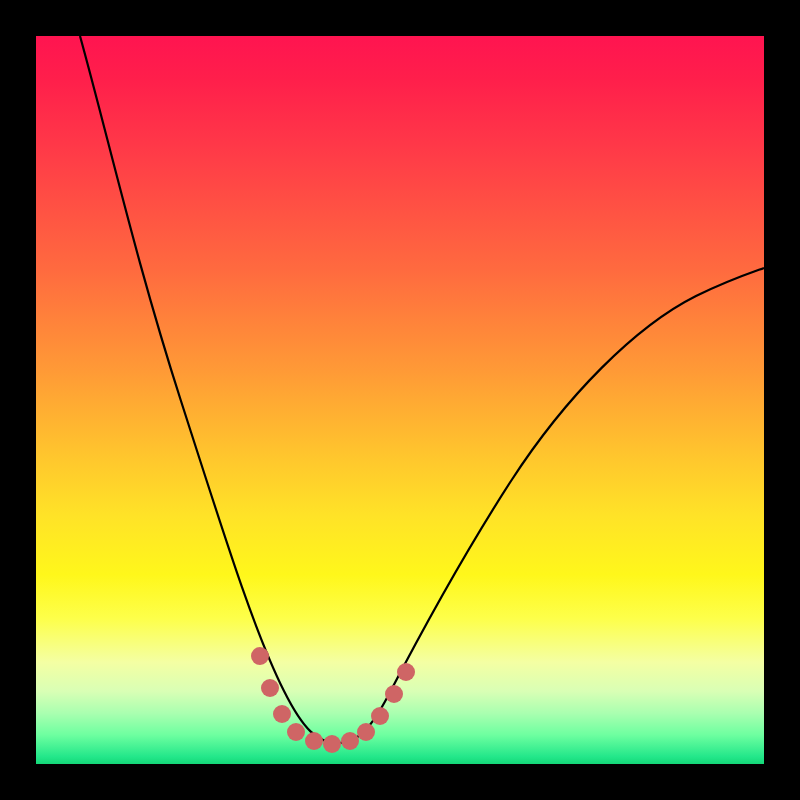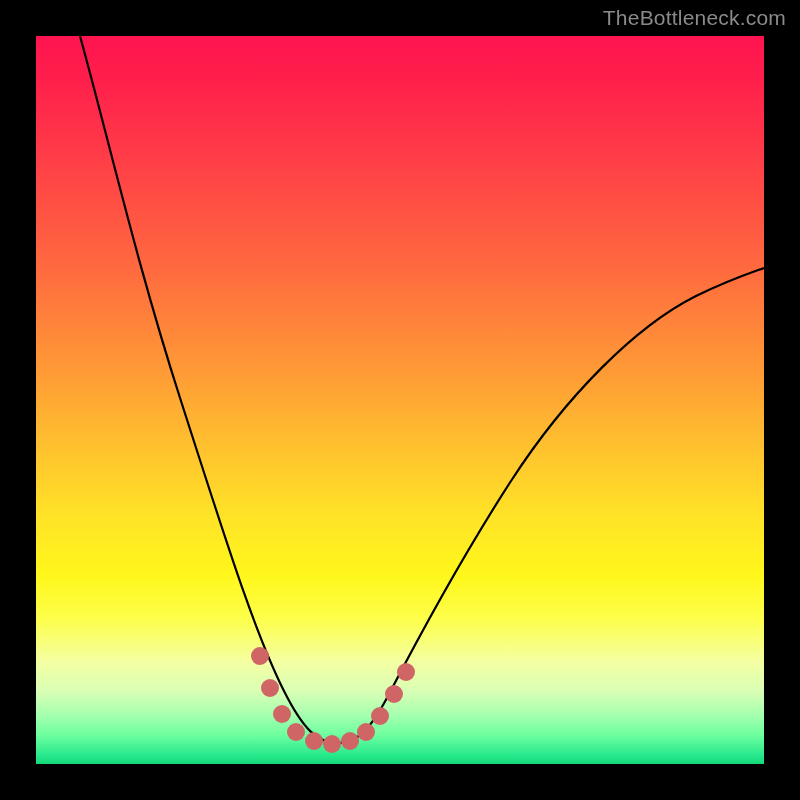--- a/index.html
+++ b/index.html
@@ -87,15 +87,14 @@
         <circle cx="296" cy="708" r="9"></circle>
         <circle cx="314" cy="705" r="9"></circle>
         <circle cx="330" cy="696" r="9"></circle>
         <circle cx="344" cy="680" r="9"></circle>
         <circle cx="358" cy="658" r="9"></circle>
         <circle cx="370" cy="636" r="9"></circle>
       </g>
     </svg>
   </div>
 
-  <div class="watermark">TheBottleneck.com</div>
 
 </div>
 
 </body></html>

